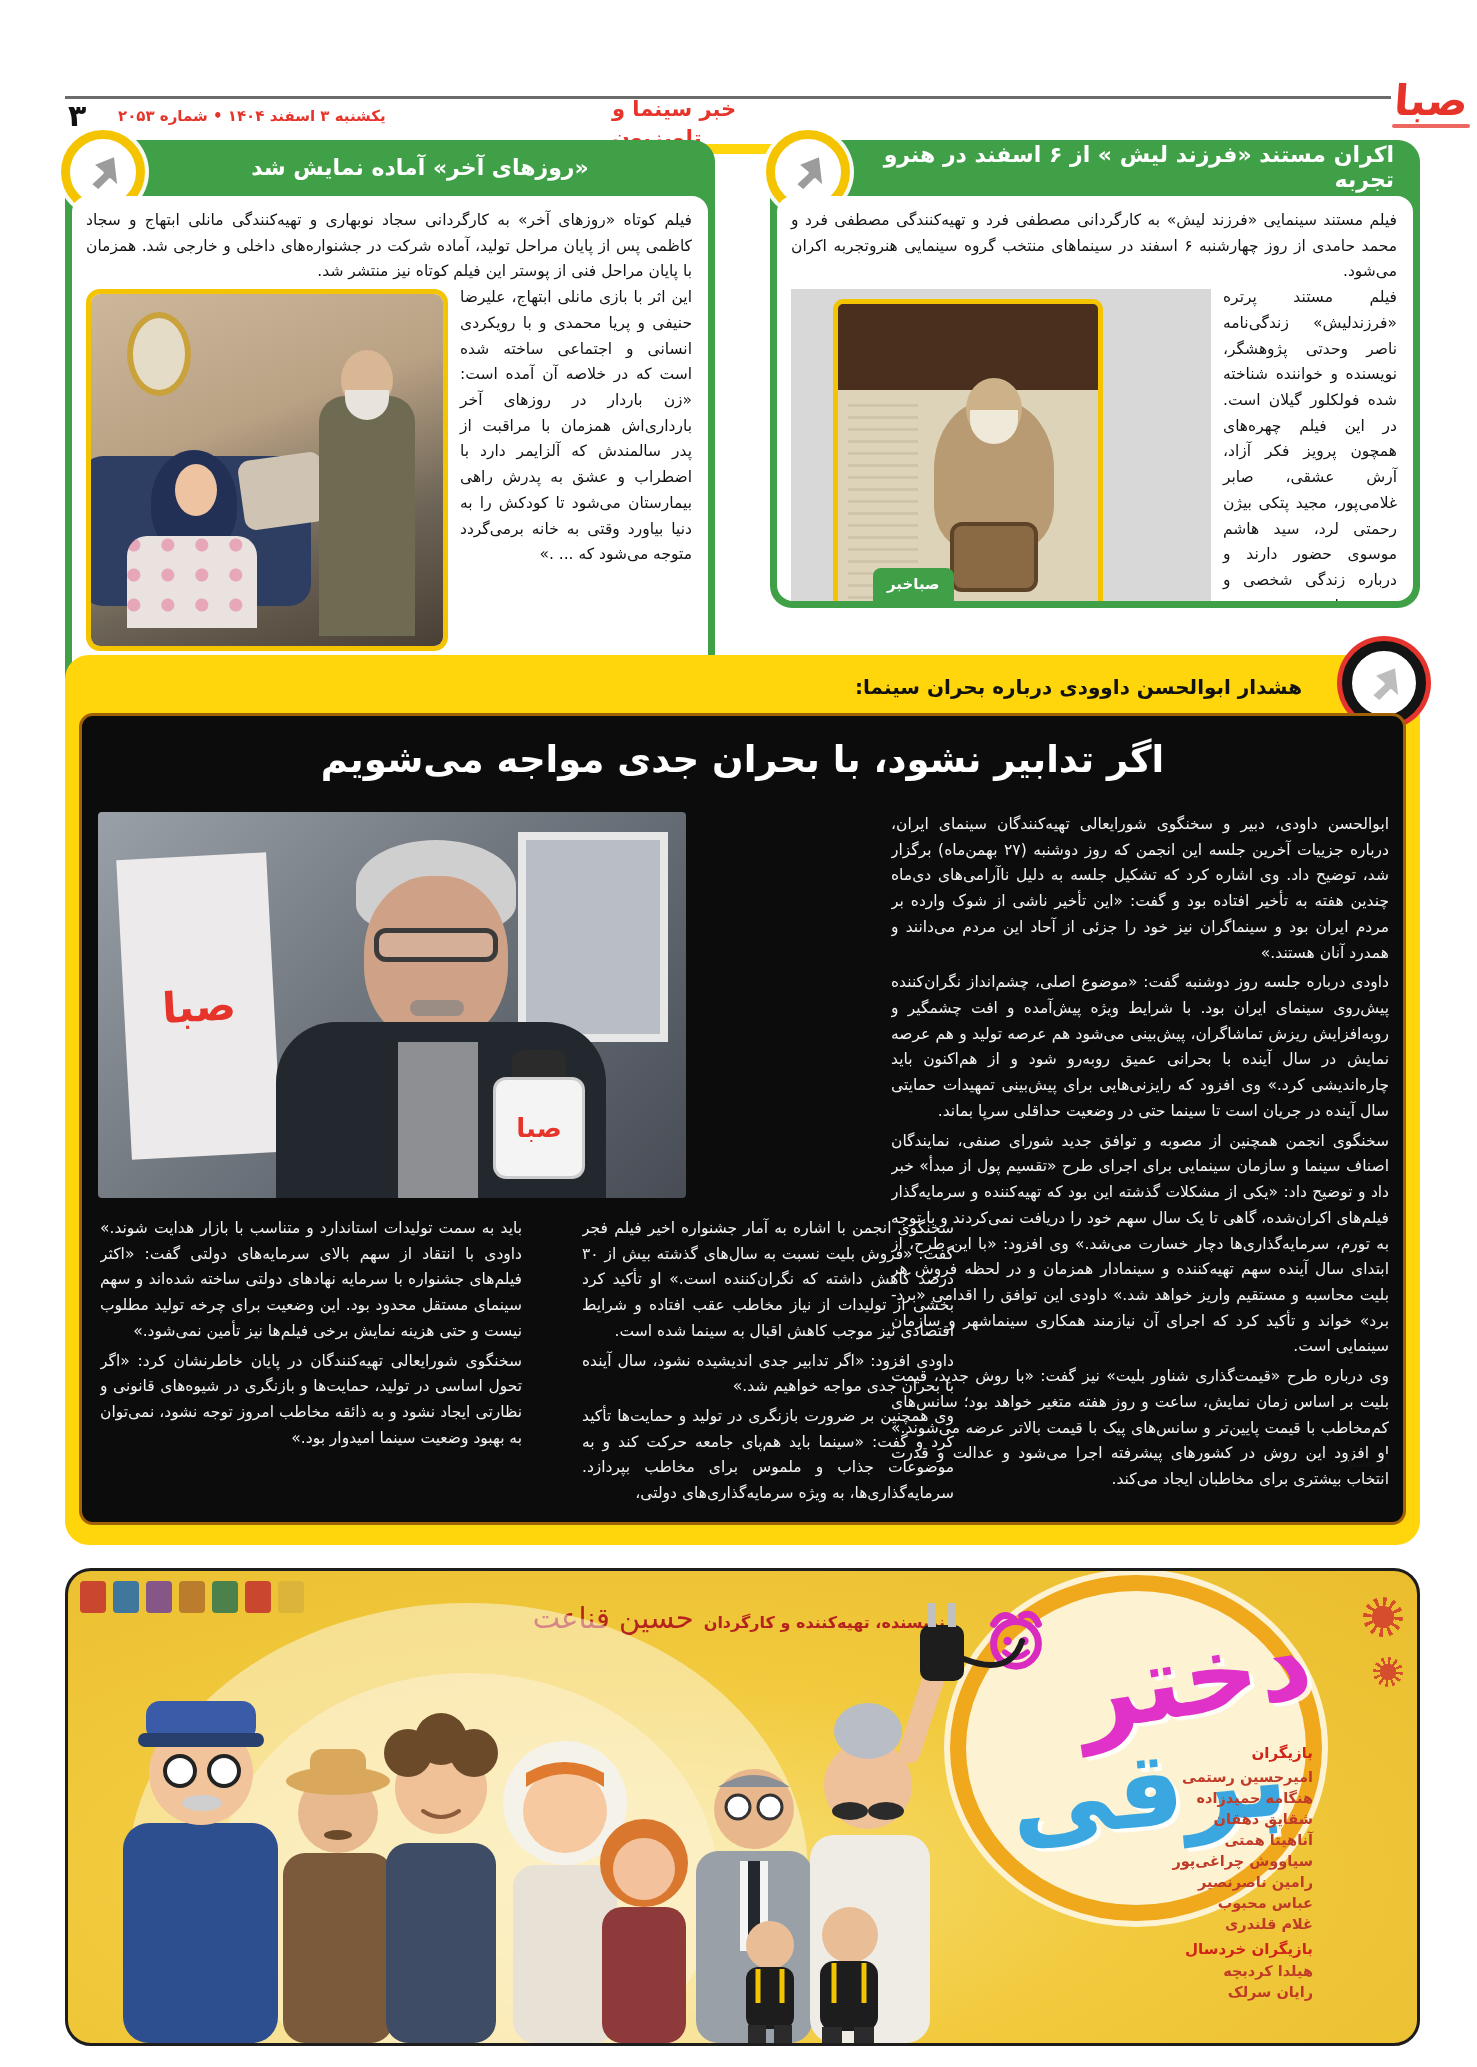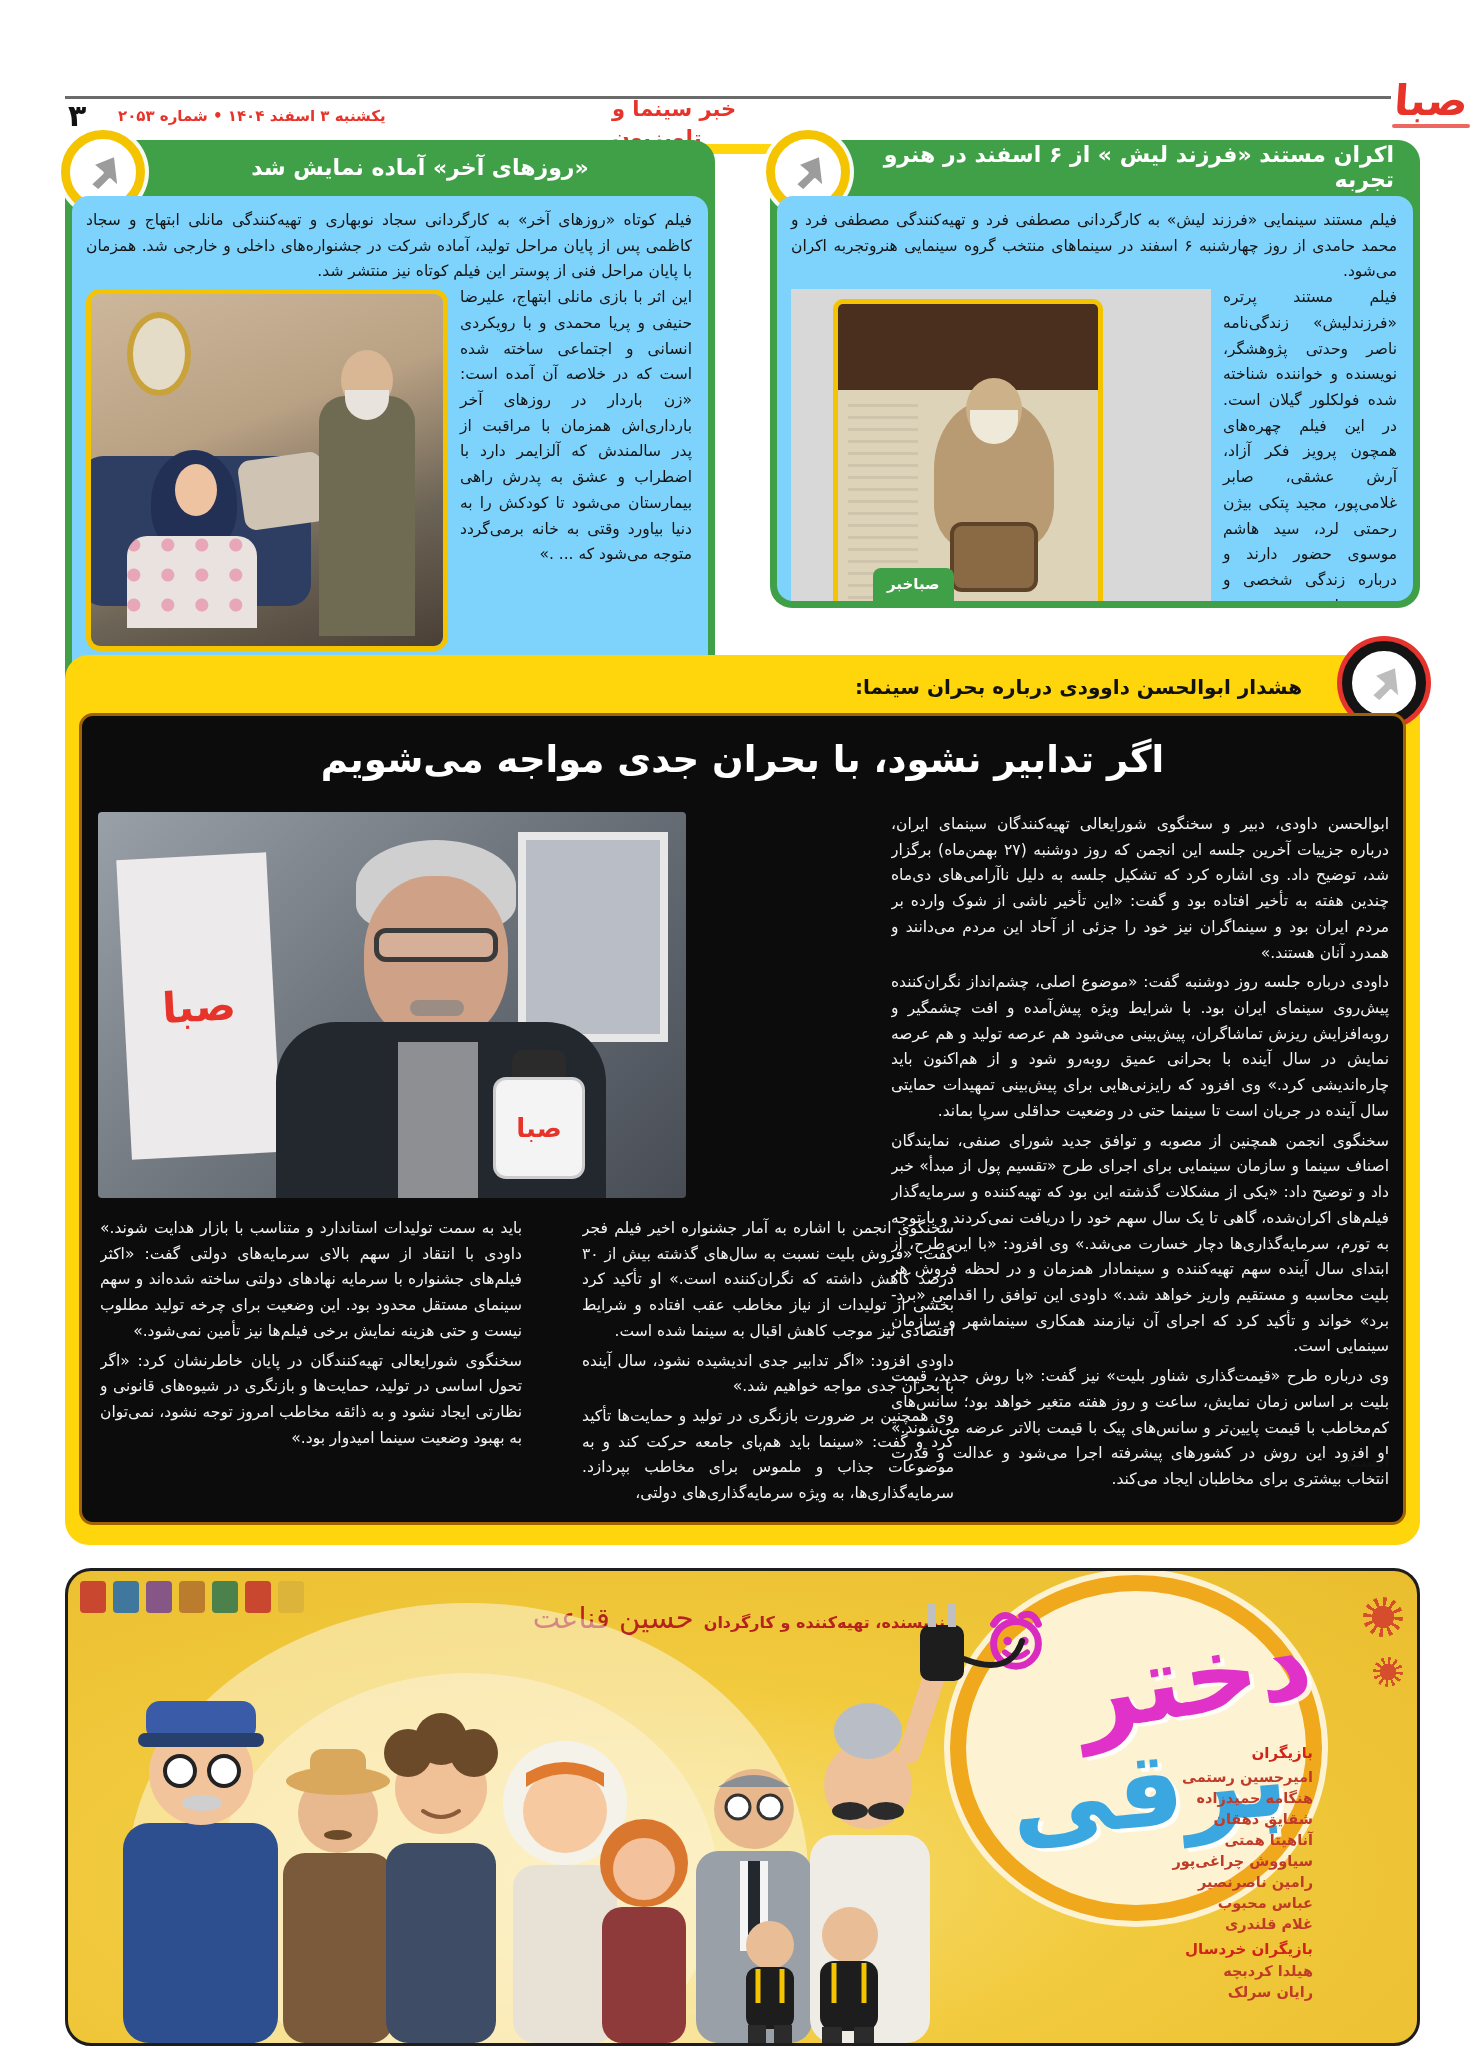--- a/index.html
+++ b/index.html
@@ -17,21 +17,21 @@
   .hdr-pagenum { position:absolute; left:68px; top:98px; font-size:30px; font-weight:bold; color:#111; direction:ltr; }
   .hdr-date { position:absolute; left:118px; top:107px; font-size:15px; font-weight:bold; color:#e6342b; direction:rtl; }
   .hdr-section { position:absolute; left:612px; top:95px; width:206px; }
   .hdr-section .bar { position:absolute; left:4px; right:4px; bottom:0; height:10px; background:#ffd60b; border-radius:6px; }
   .hdr-section .txt { position:relative; text-align:left; font-size:21px; font-weight:bold; color:#e6342b; line-height:1.4; }
   
   .newsbox { position:absolute; background:#3fa047; border-radius:22px; }
   .newsbox .head { height:58px; display:flex; align-items:center; justify-content:center;
     color:#fff; font-weight:bold; font-size:22px; padding:0 26px 4px 86px; }
   .newsbox .bodywrap { position:absolute; left:7px; right:7px; top:56px; bottom:7px;
-    background:#7dd3fc; border-radius:16px; padding:12px 16px 10px 14px; overflow:hidden;
+    background:#ffffff; border-radius:16px; padding:12px 16px 10px 14px; overflow:hidden;
     font-size:15.5px; line-height:1.66; text-align:justify; color:#141414; }
   .newsbox p { margin:0; }
   .imgfloat { float:left; margin:4px 12px 4px 0; }
   .srcbadge { position:absolute; bottom:-2px; background:#3fa047; color:#fff; font-weight:bold;
     font-size:15px; padding:4px 14px 6px; border-radius:8px 8px 0 0; }
   
   .badge { position:absolute; width:84px; height:84px; border-radius:50%;
     background:#fff; display:flex; align-items:center; justify-content:center; }
   .badge.green { border:9px solid #f5c400; box-shadow:0 0 0 4px rgba(255,255,255,.95); }
   .badge.dark  { border:10px solid #141414; box-shadow:0 0 0 5px #e5332d; }

